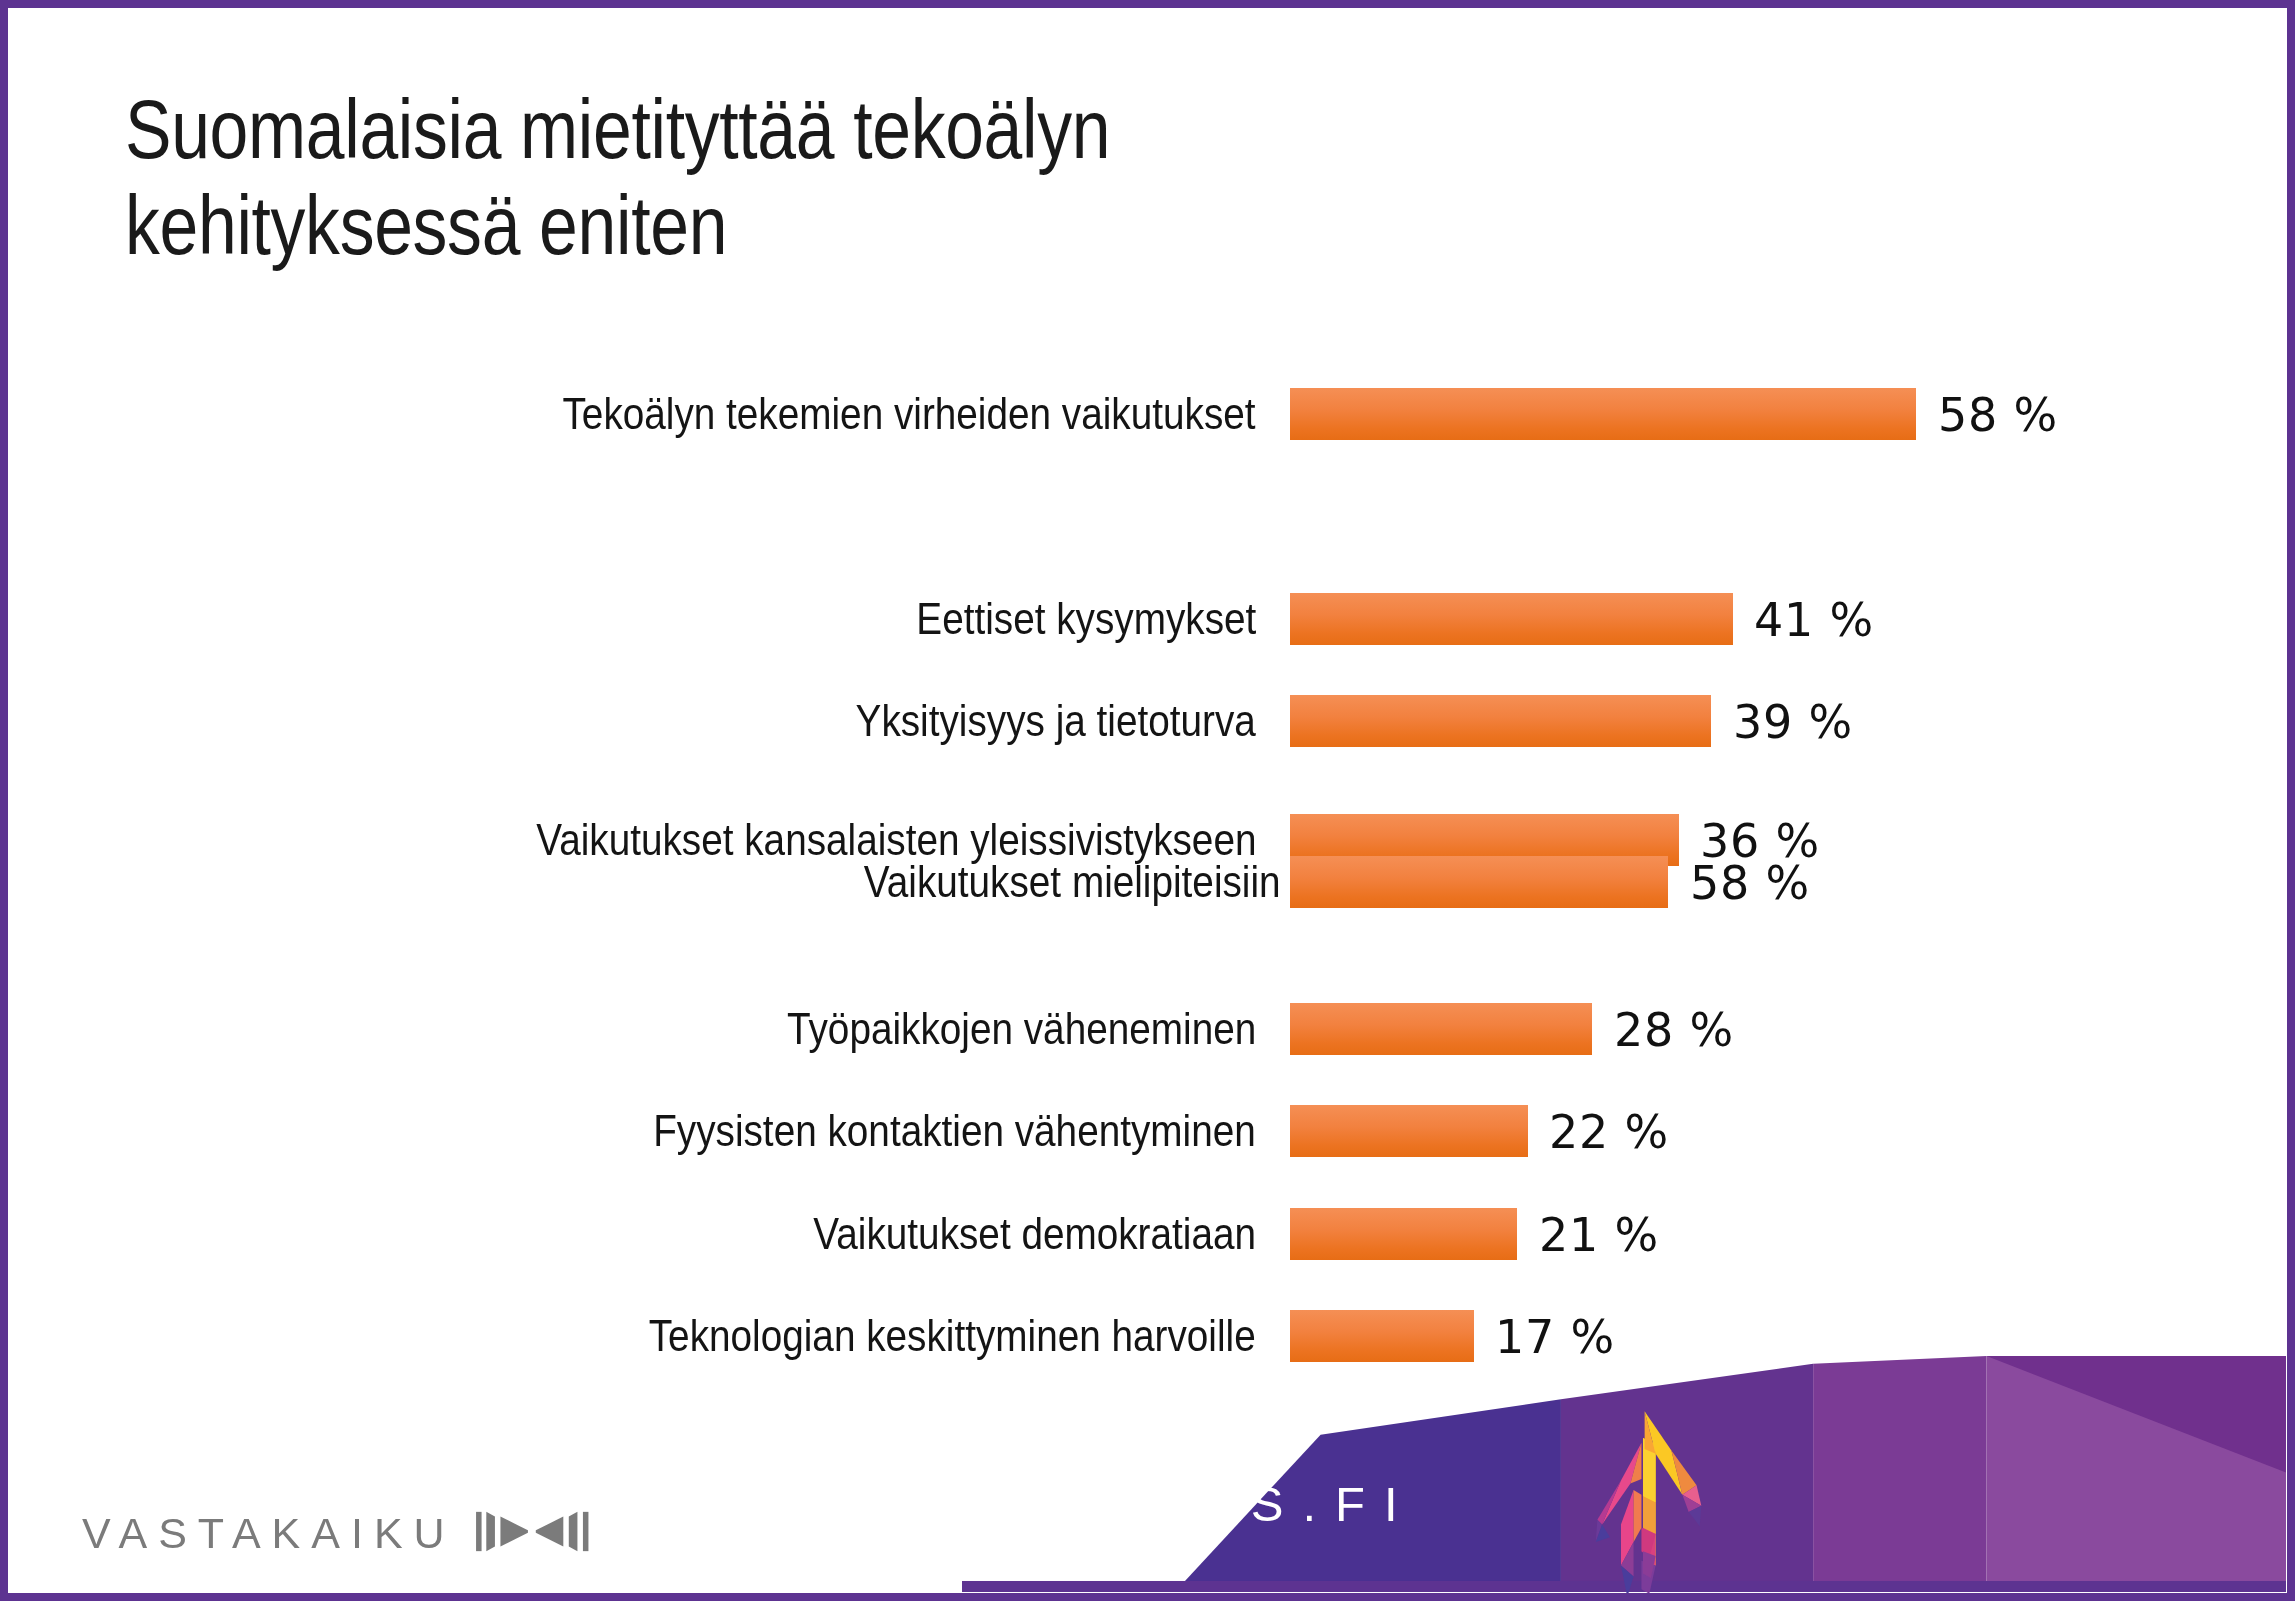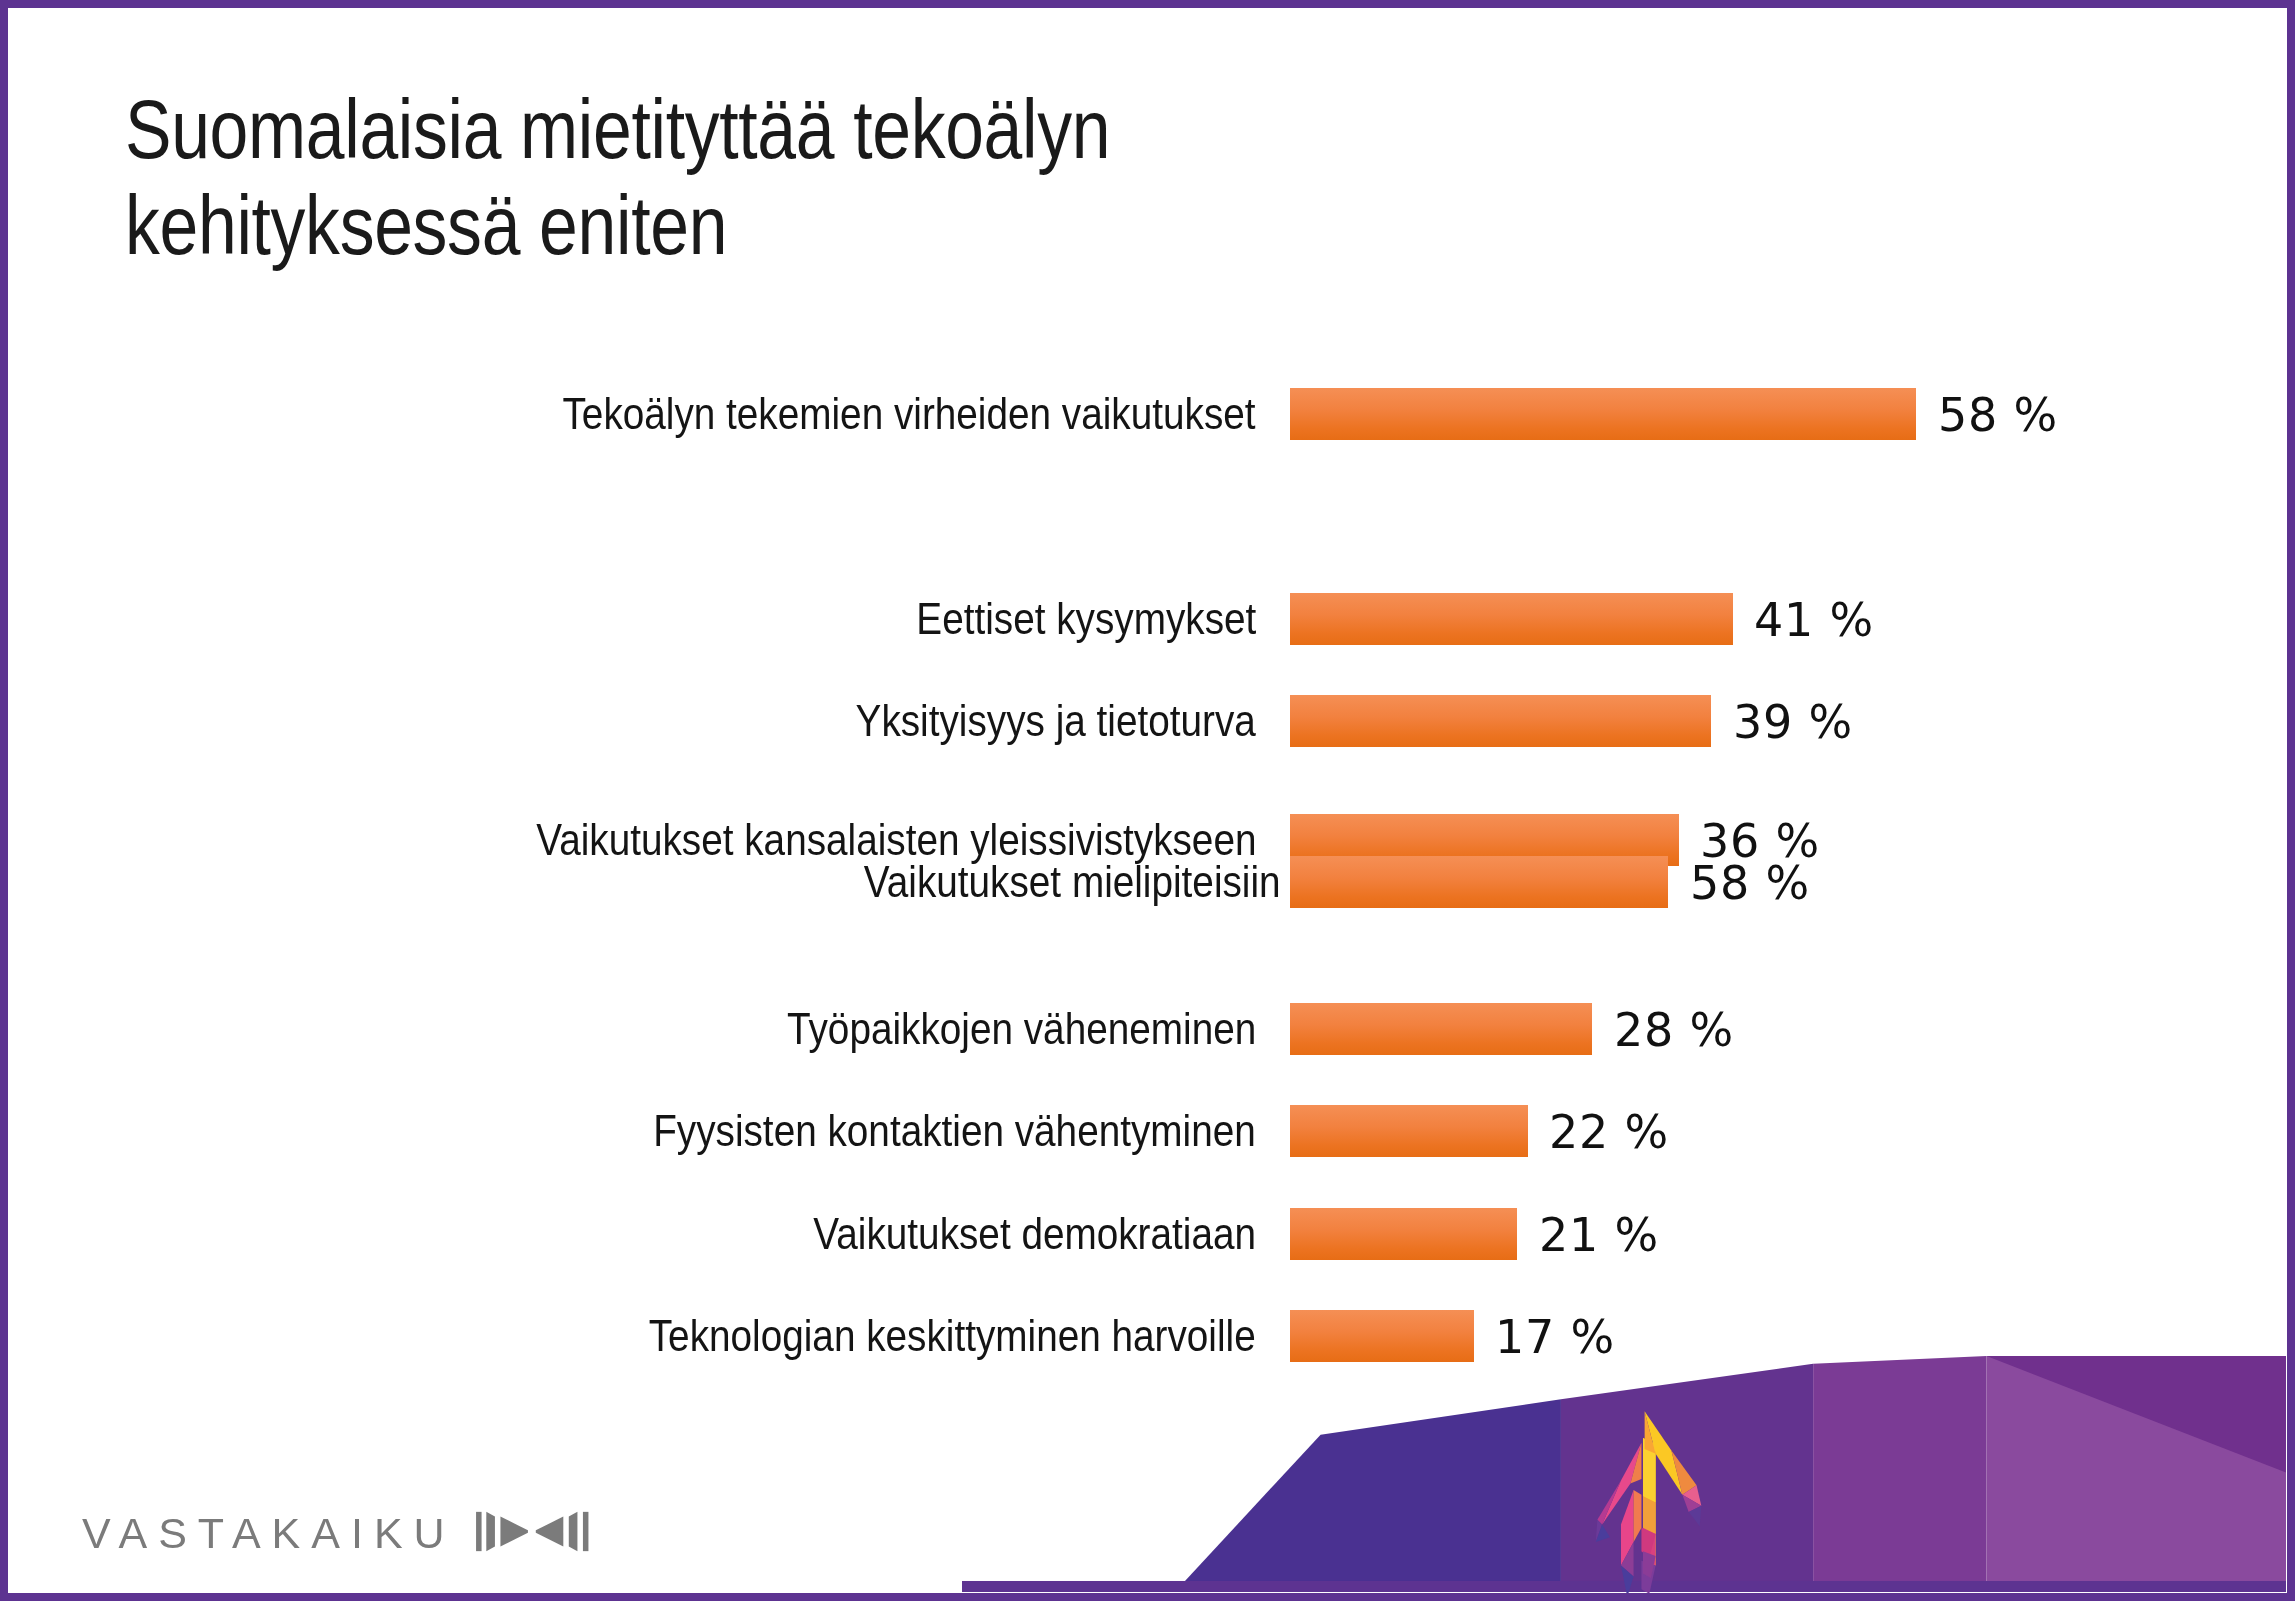--- a/index.html
+++ b/index.html
@@ -215,20 +215,21 @@
     <svg width="1324" height="236" viewBox="0 0 1680 300" preserveAspectRatio="none" xmlns="http://www.w3.org/2000/svg">
       <polygon points="270,300 455,100 760,55 760,300" fill="#4a3191"></polygon>
       <polygon points="760,300 760,55 1080,10 1080,300" fill="#63338f"></polygon>
       <polygon points="1080,300 1080,10 1300,0 1300,300" fill="#7b3b95"></polygon>
       <polygon points="1300,300 1300,0 1680,0 1680,300" fill="#8a4a9e"></polygon>
       <polygon points="1300,0 1680,0 1680,148" fill="#70308d"></polygon>
       <rect x="0" y="286" width="1680" height="14" fill="#5d3391"></rect>
     </svg>
   </div>
 
+  <span class="heraysfi-word">HERÄYS.FI</span>
 
   <span class="herays-mark">
     <svg width="139" height="189" viewBox="0 0 176 240" xmlns="http://www.w3.org/2000/svg">
 
       <polygon points="62,38 78,46 78,200 62,194" fill="#f9c21b"></polygon>
       <polygon points="62,38 78,46 78,120 62,112" fill="#fbd130"></polygon>
       <polygon points="62,112 78,120 78,160 62,152" fill="#f2a03a"></polygon>
       <polygon points="62,152 78,160 78,200 62,194" fill="#d9417f"></polygon>
       <polygon points="60,194 78,200 70,236 60,230" fill="#7c3c9a"></polygon>
 

